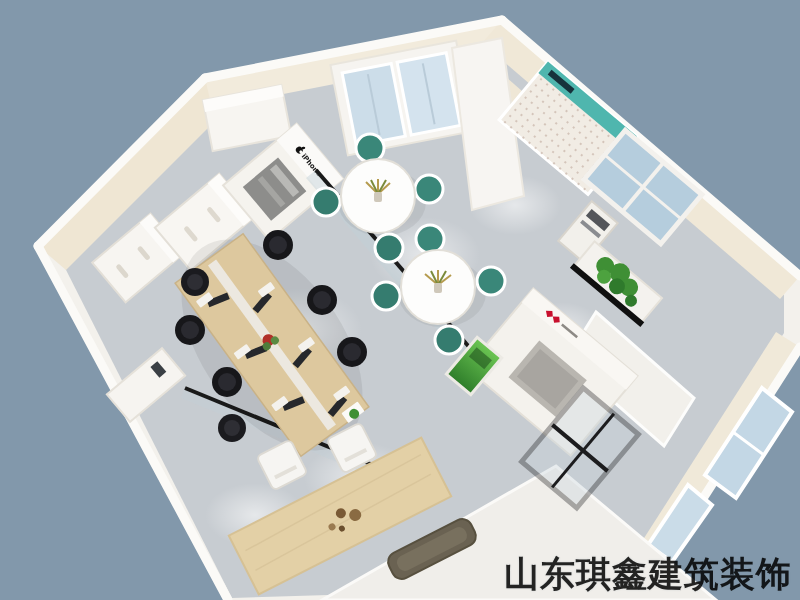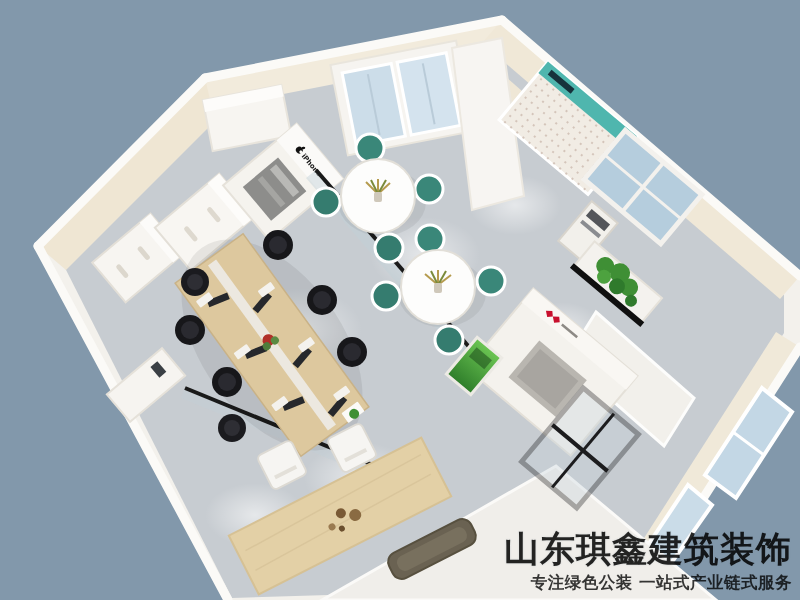--- a/index.html
+++ b/index.html
@@ -335,15 +335,14 @@
     </g>
     <g transform="translate(432,549) rotate(-27)">
       <rect x="-46" y="-14" width="92" height="28" rx="10" fill="#6a6252" stroke="#57503f" stroke-width="2"></rect>
       <rect x="-38" y="-8" width="76" height="16" rx="7" fill="#78705e"></rect>
     </g>
   </g>
 </svg>
 
 <div class="watermark">
   <div class="wm-title">山东琪鑫建筑装饰</div>
-  <div class="wm-sub">专注绿色公装  一站式产业链式服务</div>
 </div>
 </div>
 
 </body></html>

